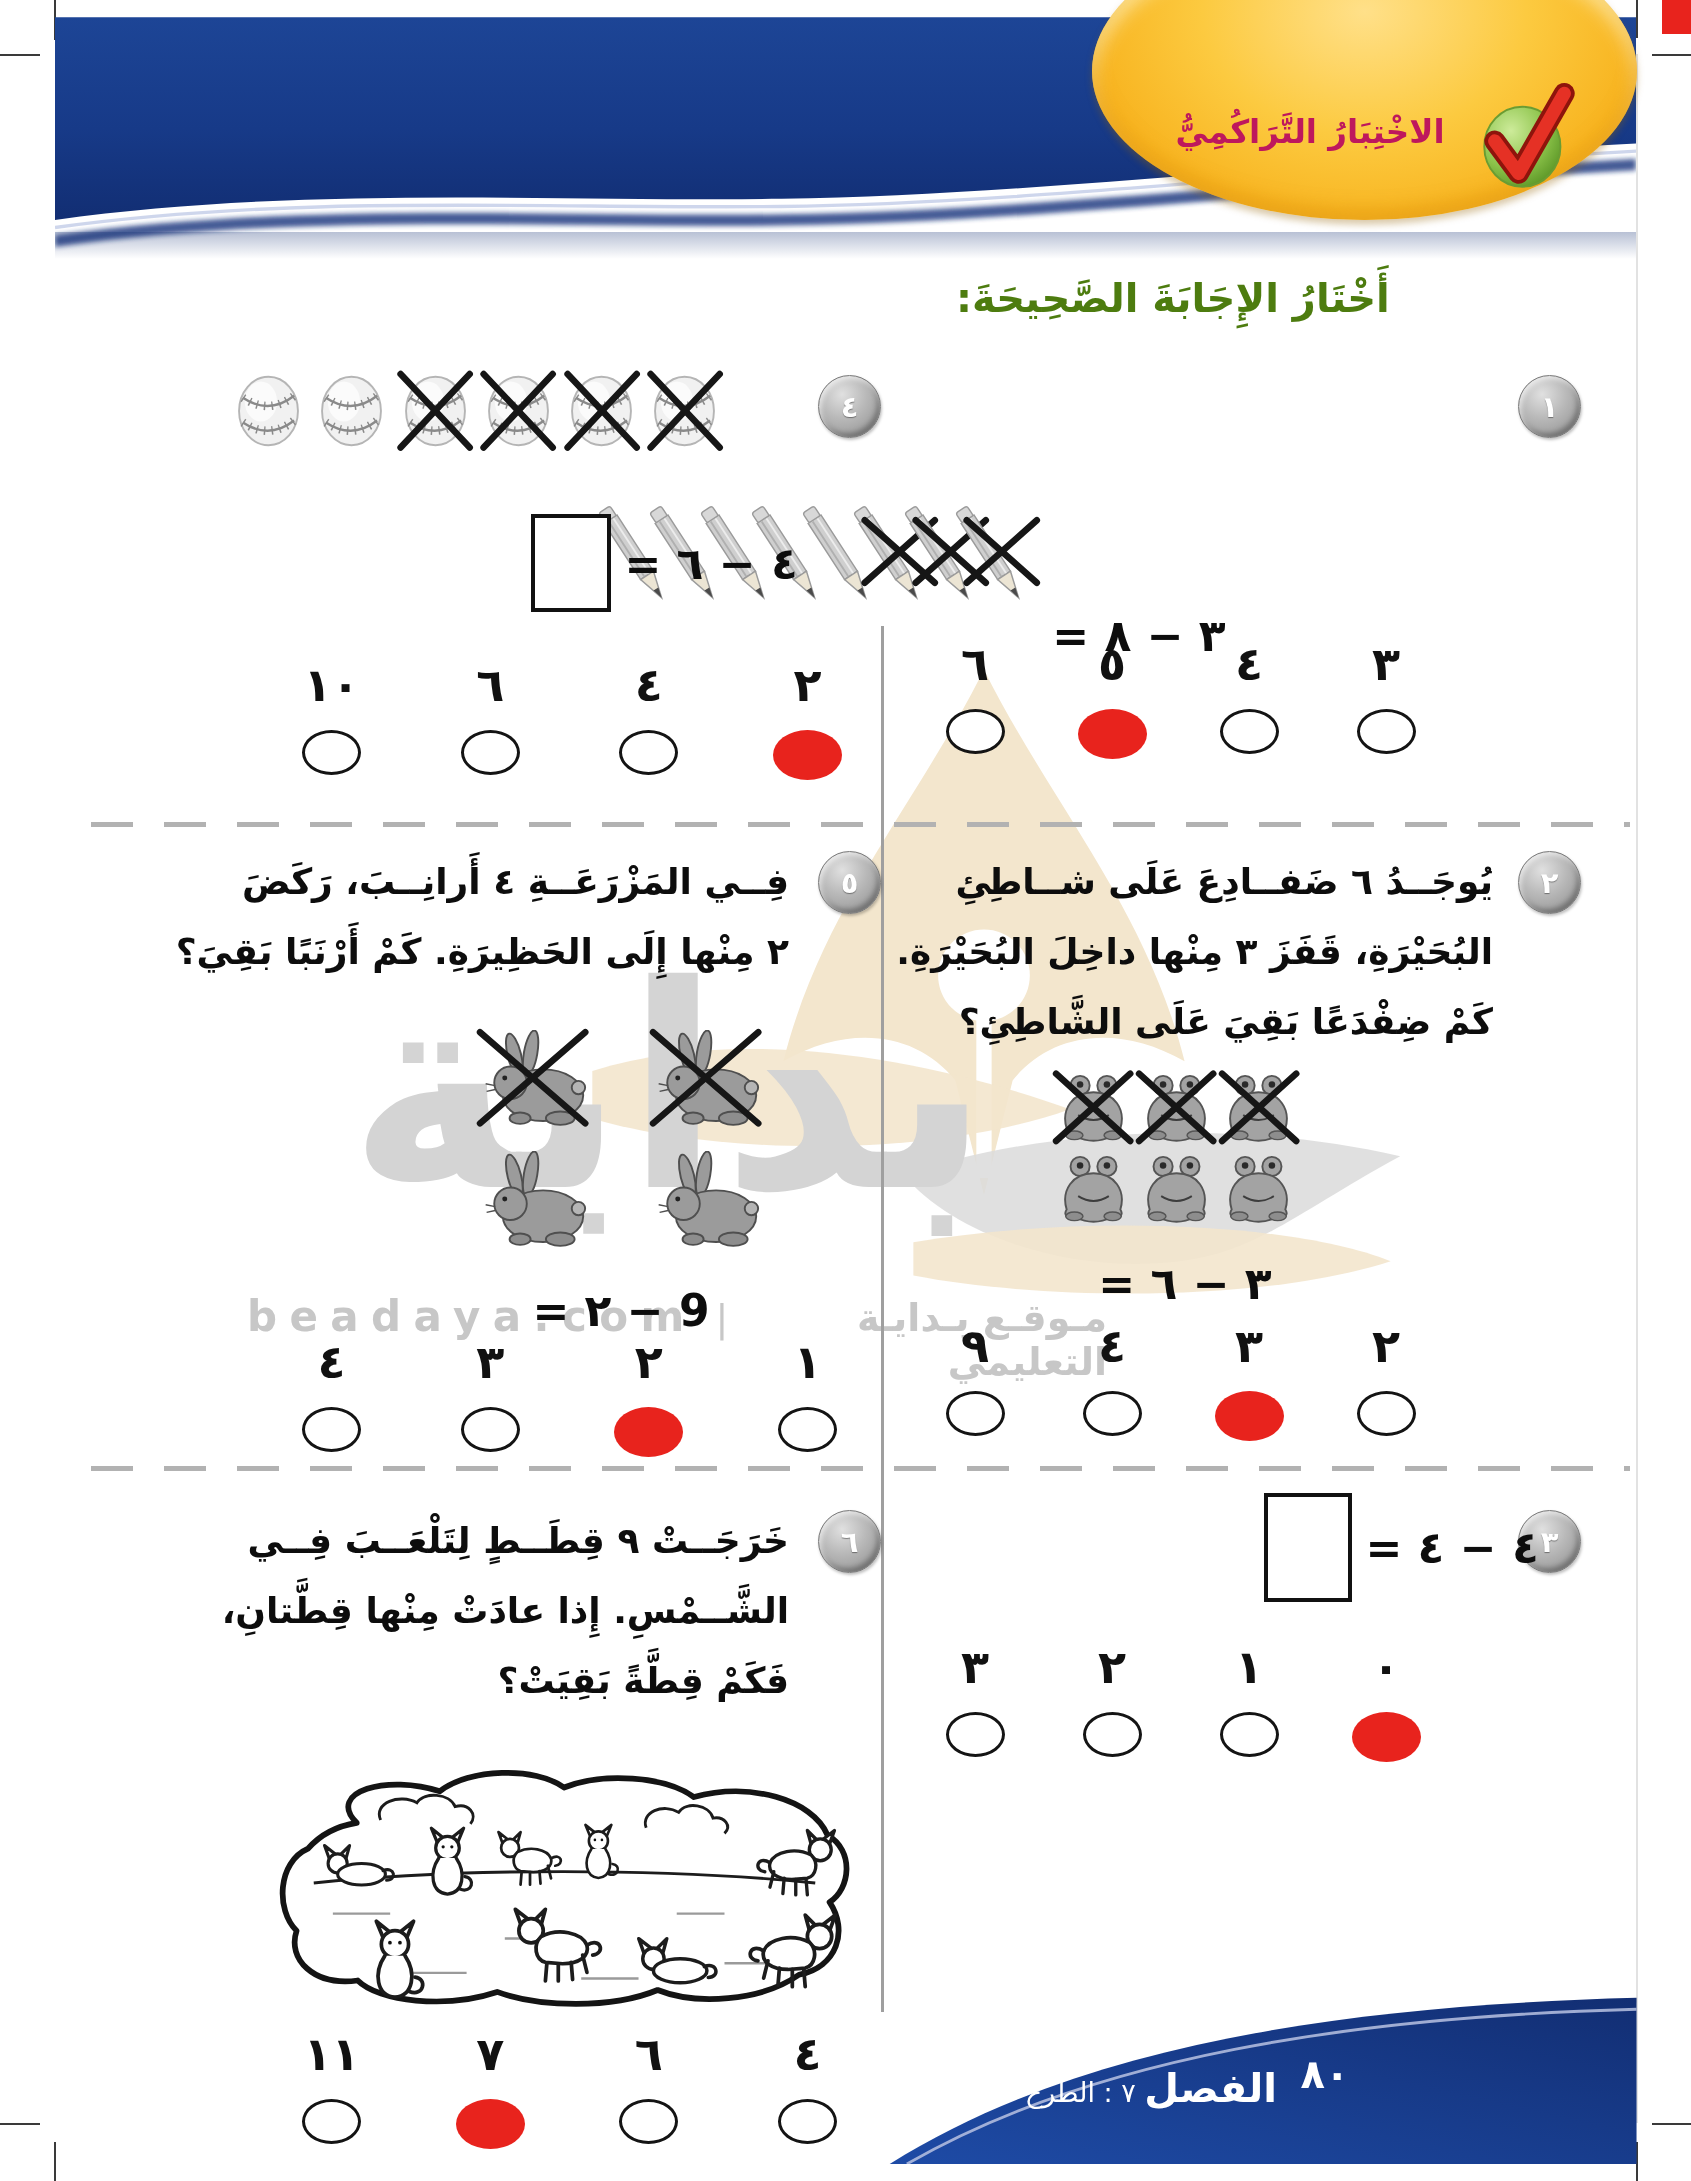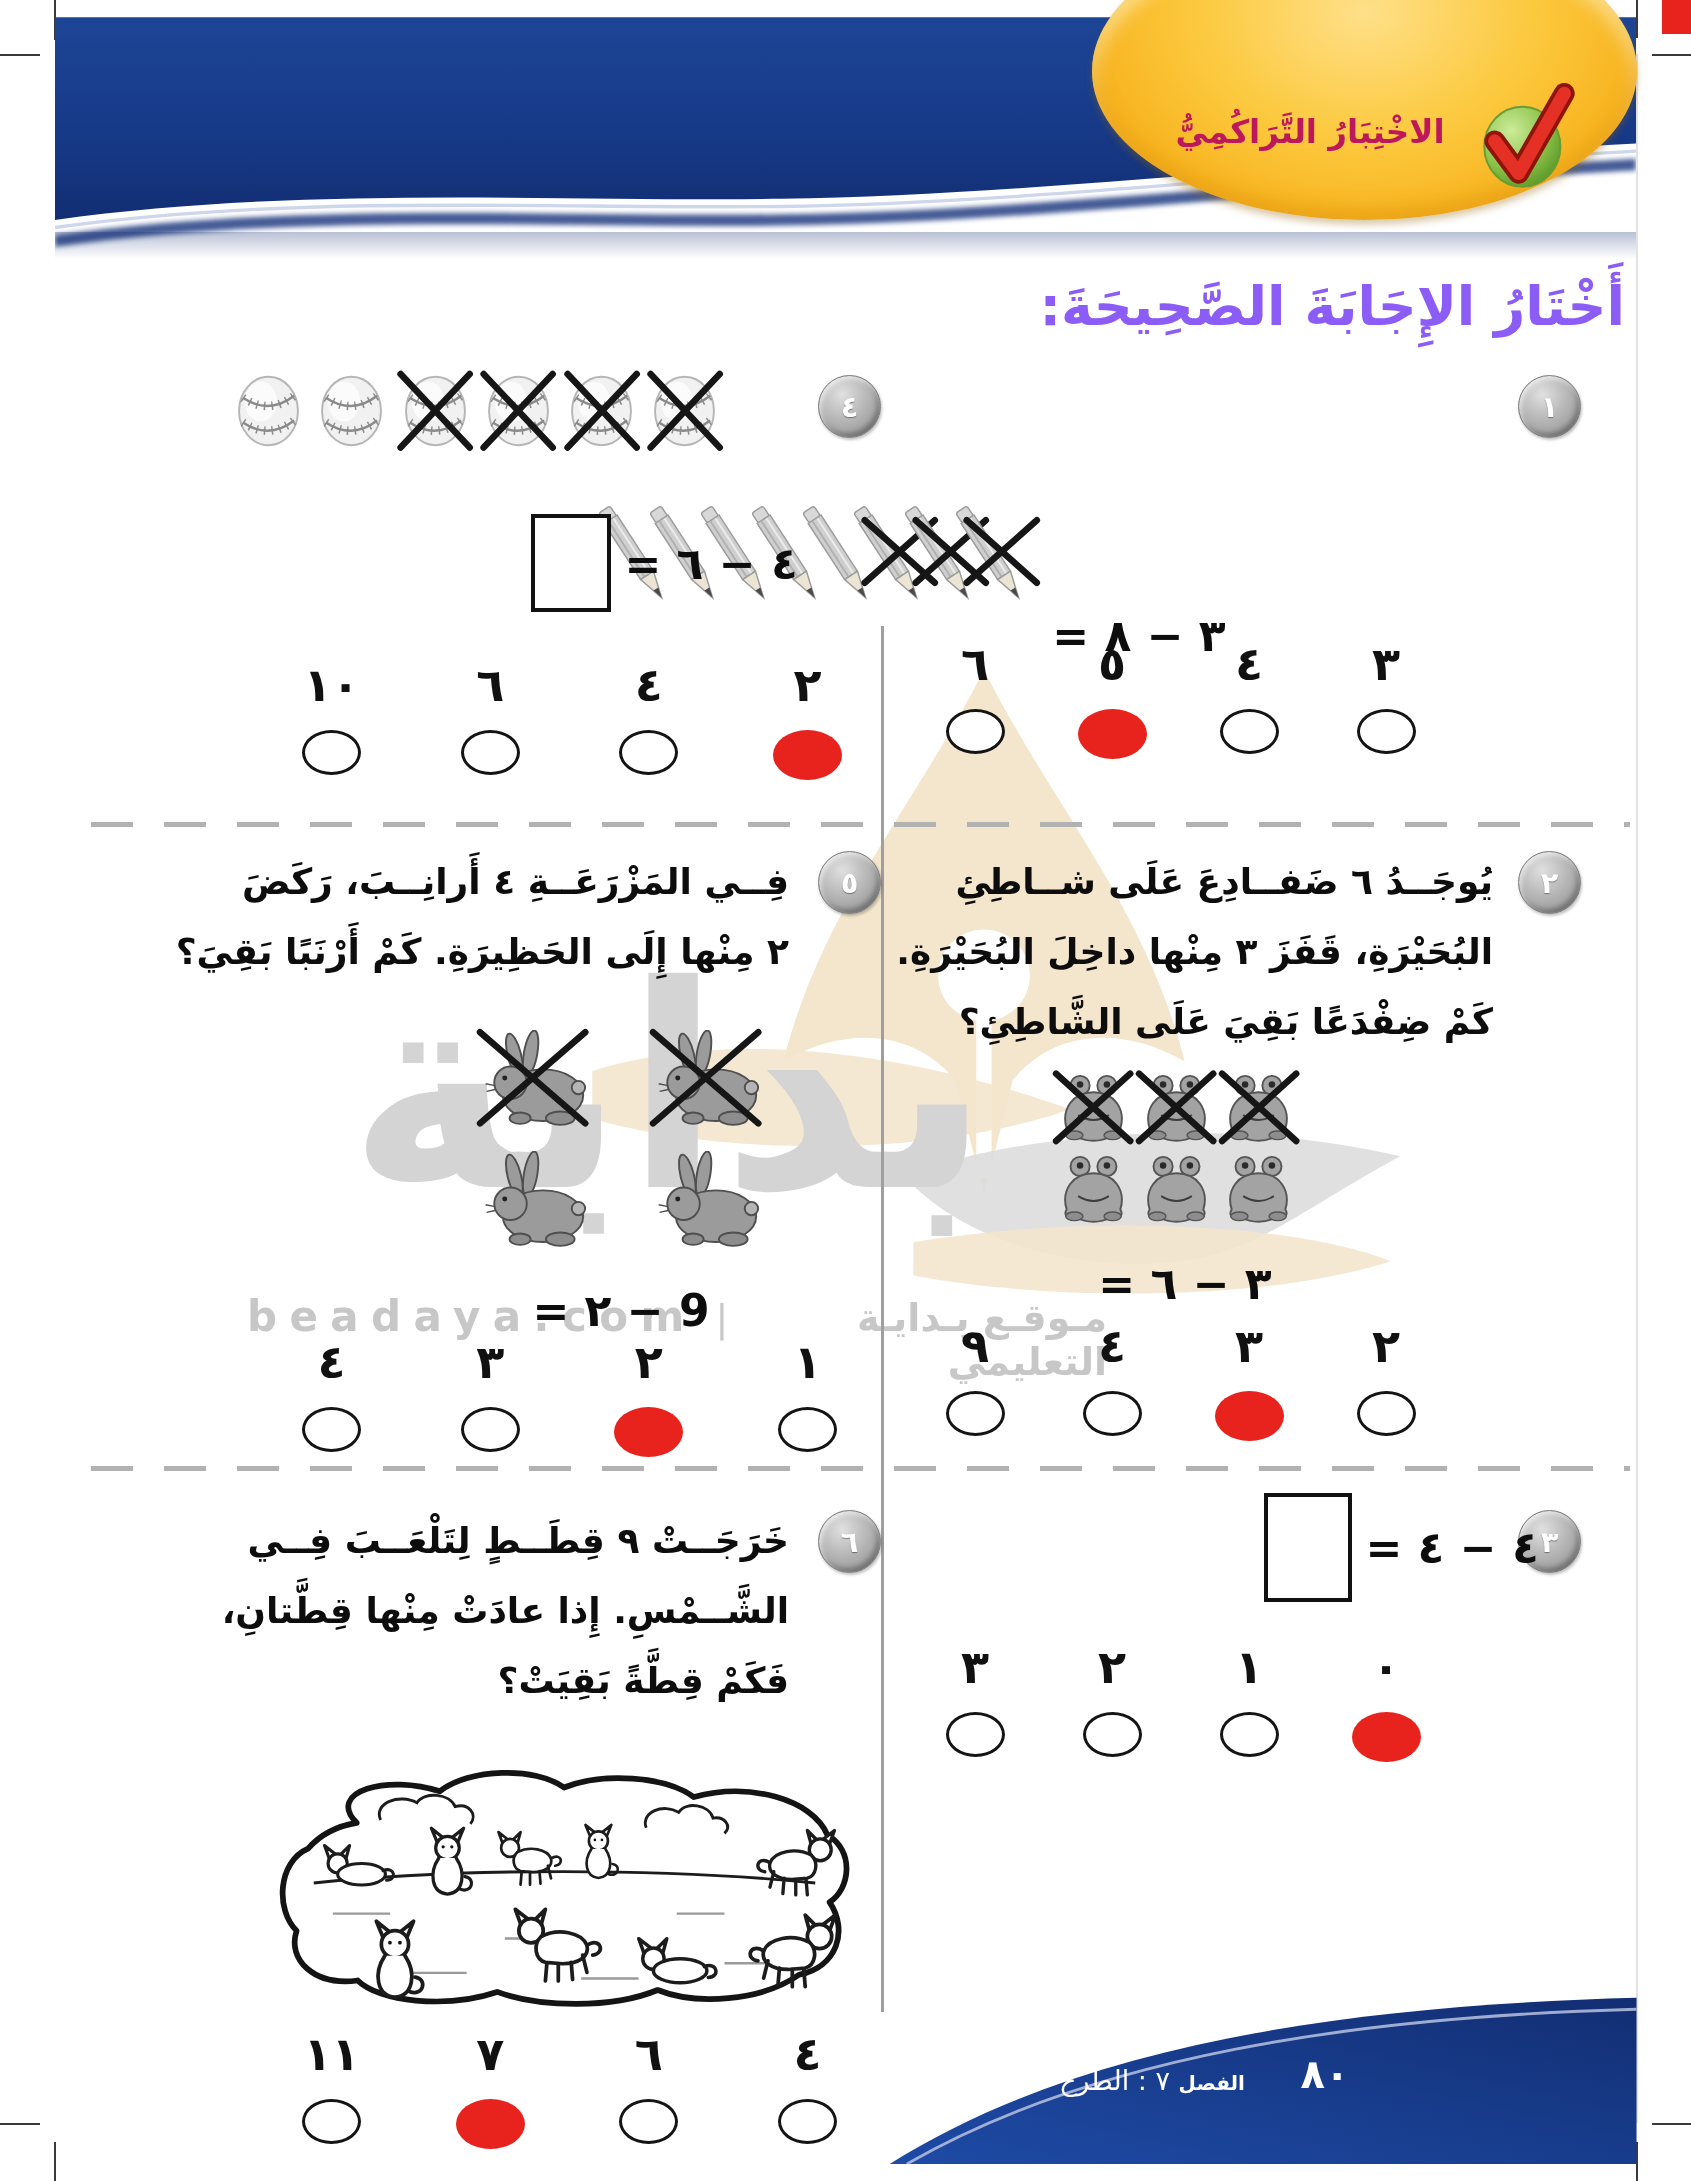--- a/index.html
+++ b/index.html
@@ -13,22 +13,22 @@
   .page-edge{position:absolute;left:1636px;top:54px;width:1.9px;height:2069px;background:#e2e2e2}
   
   .hdr-band{position:absolute;left:55px;top:17px;z-index:3}
   .band-fade{position:absolute;left:55px;top:232px;width:1581px;height:27px;z-index:3;
              background:linear-gradient(to bottom,rgba(20,48,115,.30),rgba(255,255,255,0))}
   .banner{position:absolute;left:1092px;top:-78px;width:545px;height:298px;border-radius:50%;z-index:4;
           background:radial-gradient(ellipse at 50% 30%,#ffe089 0%,#fcca40 42%,#f7b01a 78%,#ee9c0b 100%);
           box-shadow:0 4.8px 7.6px rgba(150,100,10,.35), inset 0 -9.6px 17px rgba(222,145,8,.55), inset 0 11.5px 19px rgba(255,242,190,.8)}
   .banner-title{position:absolute;left:1138px;top:113px;width:344px;z-index:5;text-align:center;
           direction:rtl;font-size:32.5px;font-weight:700;color:#be185d}
-  .prompt{position:absolute;left:956px;top:275px;width:669px;z-index:2;direction:rtl;text-align:right;
-          font-size:54px;font-weight:700;color:#8b5cf6}
+  .prompt{position:absolute;left:956px;top:275px;width:669px;z-index:2;direction:rtl;text-align:left;
+          font-size:40px;font-weight:700;color:#4d7c0f}
   
   .vdiv{position:absolute;left:881px;top:626px;width:2.9px;height:1386px;background:#9f9f9f;z-index:2}
   .dash{position:absolute;left:91px;width:1539px;height:4.8px;z-index:2;
         background:repeating-linear-gradient(to right,#b2b2b2 0 42px,transparent 42px 73px)}
   .dash1{top:822px}.dash2{top:1466px}
   
   .badge{position:absolute;z-index:2;width:63px;height:63px;border-radius:50%;
          display:flex;align-items:center;justify-content:center;
          background:radial-gradient(circle at 38% 30%,#e0e0e0 0%,#b9b9b9 42%,#898989 100%);
          border:1px solid #7c7c7c;color:#fff;font-size:29px;font-weight:700;
@@ -80,21 +80,21 @@
   .cap-sep{font-size:38px}
   .cap-ar{font-size:38px;font-weight:700;direction:rtl}
   
   .cats{position:absolute;left:266px;top:1770px;z-index:2}
   
   .ftr-band{position:absolute;left:660px;top:1994px;z-index:3}
   .pgnum{position:absolute;left:1285px;top:2051px;width:80px;z-index:4;text-align:center;
          font-size:40px;font-weight:700;color:#fff}
   .chapter{position:absolute;left:1059px;top:2065px;width:218px;z-index:4;direction:rtl;text-align:left;
            font-size:27px;color:#fff;white-space:nowrap}
-  .chapter .b{font-weight:700;font-size:20px}
+  .chapter .b{font-weight:700;font-size:40px}
 </style>
 </head>
 <body>
 
 <div class="page">
 
   <div class="crop" style="left:54px;top:0;width:1.9px;height:40px"></div>
   <div class="crop" style="left:0;top:54px;width:40px;height:1.9px"></div>
   <div class="crop" style="left:1636px;top:0;width:1.9px;height:38px"></div>
   <div class="crop" style="left:1652px;top:54px;width:40px;height:1.9px"></div>

